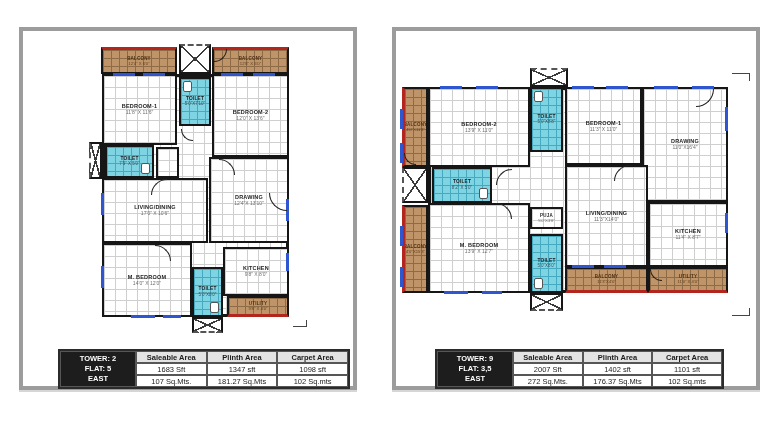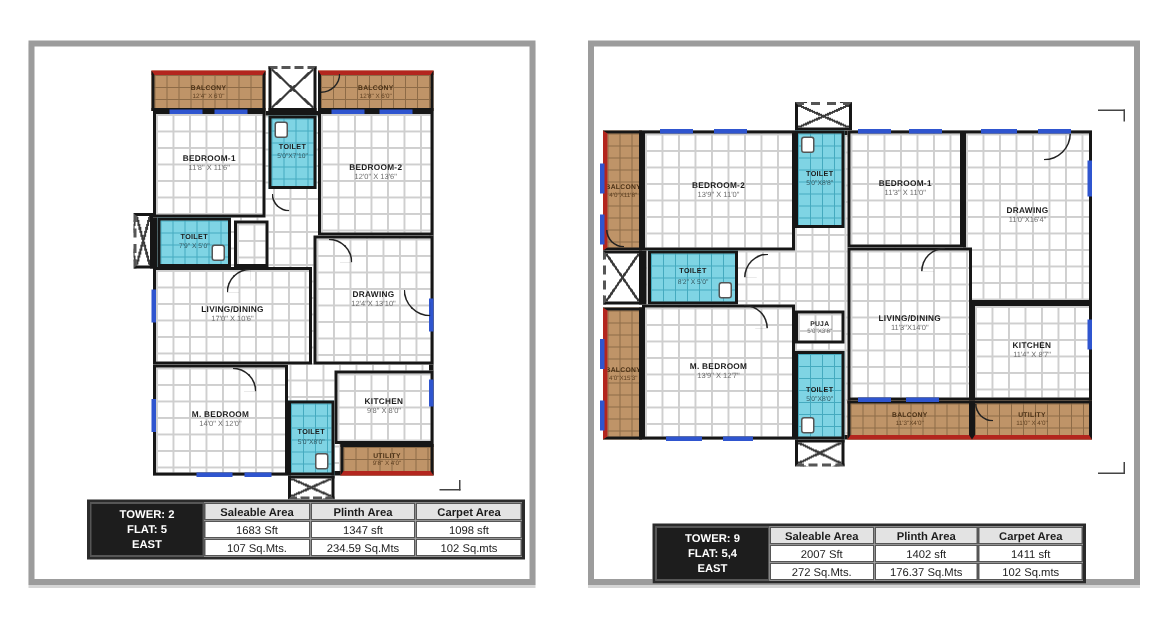--- a/index.html
+++ b/index.html
@@ -136,34 +136,34 @@
   <div class="arc tl" style="left:128px;top:148px;width:16px;height:16px;"></div>
   <div class="arc tr" style="left:196px;top:128px;width:16px;height:16px;"></div>
   <div class="arc bl" style="left:246px;top:162px;width:18px;height:18px;"></div>
   <div class="arc tr" style="left:132px;top:214px;width:16px;height:16px;"></div>
   <div class="arc bl" style="left:158px;top:98px;width:12px;height:12px;"></div>
   <div class="arc br" style="left:191px;top:18px;width:13px;height:13px;"></div>
 
   <div class="tick" style="left:270px;top:295px;width:14px;height:1px;"></div>
   <div class="tick" style="left:283px;top:289px;width:1px;height:7px;"></div>
 
-  <div class="areatable" style="left:35px;top:302px;width:288px;">
+  <div class="areatable" style="left:35px;top:318px;width:288px;">
     <div class="tcell tower">
       <div>TOWER: 2</div>
       <div>FLAT: 5</div>
       <div>EAST</div>
     </div>
     <div class="tcell hdr">Saleable Area</div>
     <div class="tcell hdr">Plinth Area</div>
     <div class="tcell hdr">Carpet Area</div>
     <div class="tcell">1683 Sft</div>
     <div class="tcell">1347 sft</div>
     <div class="tcell">1098 sft</div>
     <div class="tcell">107 Sq.Mts.</div>
-    <div class="tcell">234.59 Sq.Mts</div>
+    <div class="tcell">181.27 Sq.Mts</div>
     <div class="tcell">102 Sq.mts</div>
   </div>
 </div>
 
 <div class="panel" style="left:392px;top:27px;width:360px;height:355px;">
 
   <div class="planbg" style="left:32px;top:56px;width:300px;height:206px;"></div>
 
   <div class="stair dash-t" style="left:134px;top:37px;width:38px;height:19px;"></div>
 
@@ -256,26 +256,26 @@
   <div class="arc bl" style="left:254px;top:238px;width:12px;height:12px;"></div>
 
   <div class="tick" style="left:336px;top:42px;width:18px;height:1px;"></div>
   <div class="tick" style="left:353px;top:42px;width:1px;height:8px;"></div>
   <div class="tick" style="left:336px;top:284px;width:18px;height:1px;"></div>
   <div class="tick" style="left:353px;top:277px;width:1px;height:8px;"></div>
 
   <div class="areatable" style="left:39px;top:318px;width:285px;">
     <div class="tcell tower">
       <div>TOWER: 9</div>
-      <div>FLAT: 5,4</div>
+      <div>FLAT: 3,5</div>
       <div>EAST</div>
     </div>
     <div class="tcell hdr">Saleable Area</div>
     <div class="tcell hdr">Plinth Area</div>
     <div class="tcell hdr">Carpet Area</div>
     <div class="tcell">2007 Sft</div>
     <div class="tcell">1402 sft</div>
-    <div class="tcell">1411 sft</div>
+    <div class="tcell">1101 sft</div>
     <div class="tcell">272 Sq.Mts.</div>
     <div class="tcell">176.37 Sq.Mts</div>
     <div class="tcell">102 Sq.mts</div>
   </div>
 </div>
 
 </body></html>

